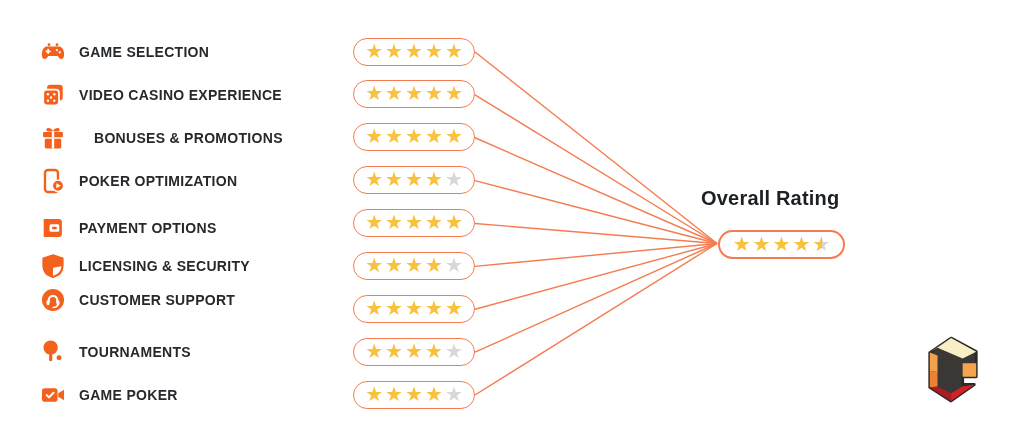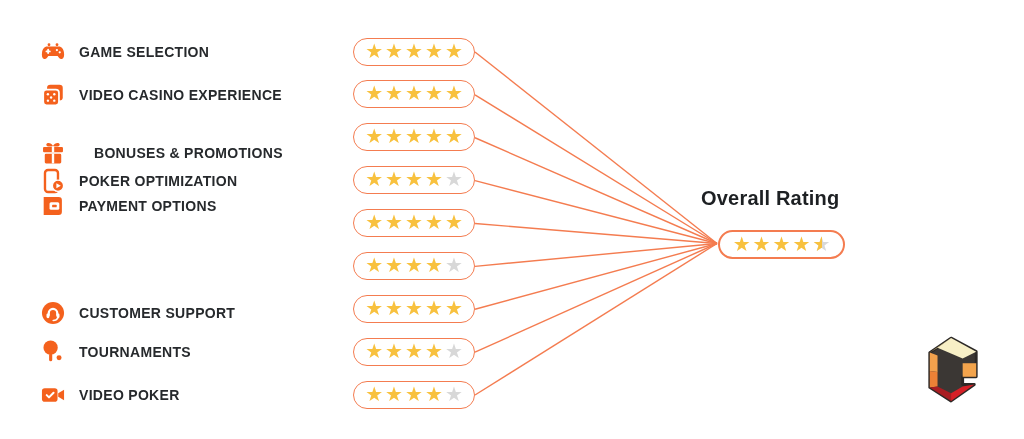--- a/index.html
+++ b/index.html
@@ -129,21 +129,21 @@
     <span class="cat-label">VIDEO CASINO EXPERIENCE</span>
   </div>
   <div class="pill" style="top: 80.375px;">
       <span class="star filled">★</span>
       <span class="star filled">★</span>
       <span class="star filled">★</span>
       <span class="star filled">★</span>
       <span class="star filled">★</span>
     </div>
 
-  <div class="cat-row" style="top: 140px; gap: 28px;">
+  <div class="cat-row" style="top: 125px; gap: 28px;">
     <span class="icon">
         <svg viewBox="0 0 24 24" fill="currentColor">
           <path d="M12 5.6C10.6 2.2 5.8 2 5.8 4.4c0 1.9 3.8 2 6.2 1.2 2.4.8 6.2.7 6.2-1.2 0-2.4-4.8-2.2-6.2 1.2z"></path>
           <rect x="2.8" y="6.4" width="18.4" height="5" rx="1"></rect>
           <rect x="4.4" y="12.6" width="15.2" height="9" rx="1.2"></rect>
           <g fill="#fff">
             <rect x="10.9" y="6.4" width="2.2" height="5"></rect>
             <rect x="10.9" y="12.6" width="2.2" height="9"></rect>
           </g>
         </svg>
@@ -169,47 +169,57 @@
     <span class="cat-label">POKER OPTIMIZATION</span>
   </div>
   <div class="pill" style="top: 166.125px;">
       <span class="star filled">★</span>
       <span class="star filled">★</span>
       <span class="star filled">★</span>
       <span class="star filled">★</span>
       <span class="star empty">★</span>
     </div>
 
-  <div class="cat-row" style="top: 193px; align-items: center;">
+  <div class="cat-row" style="top: 215px; align-items: center;">
     <span class="icon">
         <svg viewBox="0 0 24 24">
           <path fill="currentColor" d="M3.4 3.6h13.8a3 3 0 0 1 3 3v10.8a3 3 0 0 1-3 3H3.4z"></path>
           <rect x="8.8" y="8.6" width="9" height="6.8" rx="1.4" fill="#fff"></rect>
           <rect x="11.2" y="10.8" width="4.2" height="2.4" rx=".6" fill="currentColor"></rect>
         </svg>
       </span>
     <span class="cat-label">PAYMENT OPTIONS</span>
   </div>
   <div class="pill" style="top: 209px;">
       <span class="star filled">★</span>
       <span class="star filled">★</span>
       <span class="star filled">★</span>
       <span class="star filled">★</span>
       <span class="star filled">★</span>
     </div>
 
+  <div class="cat-row" style="top: 253.375px;">
+    <span class="icon">
+        <svg viewBox="0 0 24 24">
+          <path d="M12 2.2 L20.8 5.2 V12 c0 5.3-3.8 8.7-8.8 10.2 C7 20.7 3.2 17.3 3.2 12 V5.2 Z" fill="#fff" stroke="currentColor" stroke-width="2"></path>
+          <path d="M12 2.2 L3.2 5.2 V12 c0 5.3 3.8 8.7 8.8 10.2 L12 13.5 L20.8 12 V12" fill="currentColor"></path>
+          <path d="M12 2.2 L20.8 5.2 V11 L12 12.8 Z" fill="currentColor"></path>
+        </svg>
+      </span>
+    <span class="cat-label">LICENSING &amp; SECURITY</span>
+  </div>
   <div class="pill" style="top: 251.875px;">
       <span class="star filled">★</span>
       <span class="star filled">★</span>
       <span class="star filled">★</span>
       <span class="star filled">★</span>
       <span class="star empty">★</span>
     </div>
 
-  <div class="cat-row" style="top: 300px;">
+  <div class="cat-row" style="top: 287px;">
     <span class="icon">
         <svg viewBox="0 0 24 24">
           <circle cx="12" cy="12" r="10.2" fill="currentColor"></circle>
           <path fill="#fff" d="M7 14.6v-2.4a5 5 0 0 1 10 0v2.4h-2.1v-2.4a2.9 2.9 0 0 0-5.8 0v2.4z"></path>
           <rect x="6" y="12.4" width="2.7" height="4.4" rx="1.3" fill="#fff"></rect>
           <rect x="15.3" y="12.4" width="2.7" height="4.4" rx="1.3" fill="#fff"></rect>
           <path d="M12.2 18.9c2 0 3.6-.9 4.2-2.3" stroke="#fff" stroke-width="1.5" fill="none" stroke-linecap="round"></path>
         </svg>
       </span>
     <span class="cat-label">CUSTOMER SUPPORT</span>
@@ -241,21 +251,21 @@
     </div>
 
   <div class="cat-row" style="top: 382px;">
     <span class="icon">
         <svg viewBox="0 0 24 24">
           <rect x="1.8" y="5.8" width="14.4" height="12.4" rx="2.6" fill="currentColor"></rect>
           <path d="M16.8 10.4 L22.2 7.2 v9.6 L16.8 13.6 Z" fill="currentColor"></path>
           <path d="M6.2 12.1 l2.1 2.1 l4.2-4.2" stroke="#fff" stroke-width="1.9" fill="none" stroke-linecap="round" stroke-linejoin="round"></path>
         </svg>
       </span>
-    <span class="cat-label">VIDEO POKER</span>
+    <span class="cat-label">GAME POKER</span>
   </div>
   <div class="pill" style="top: 380.5px;">
       <span class="star filled">★</span>
       <span class="star filled">★</span>
       <span class="star filled">★</span>
       <span class="star filled">★</span>
       <span class="star empty">★</span>
     </div>
 </div>
 

